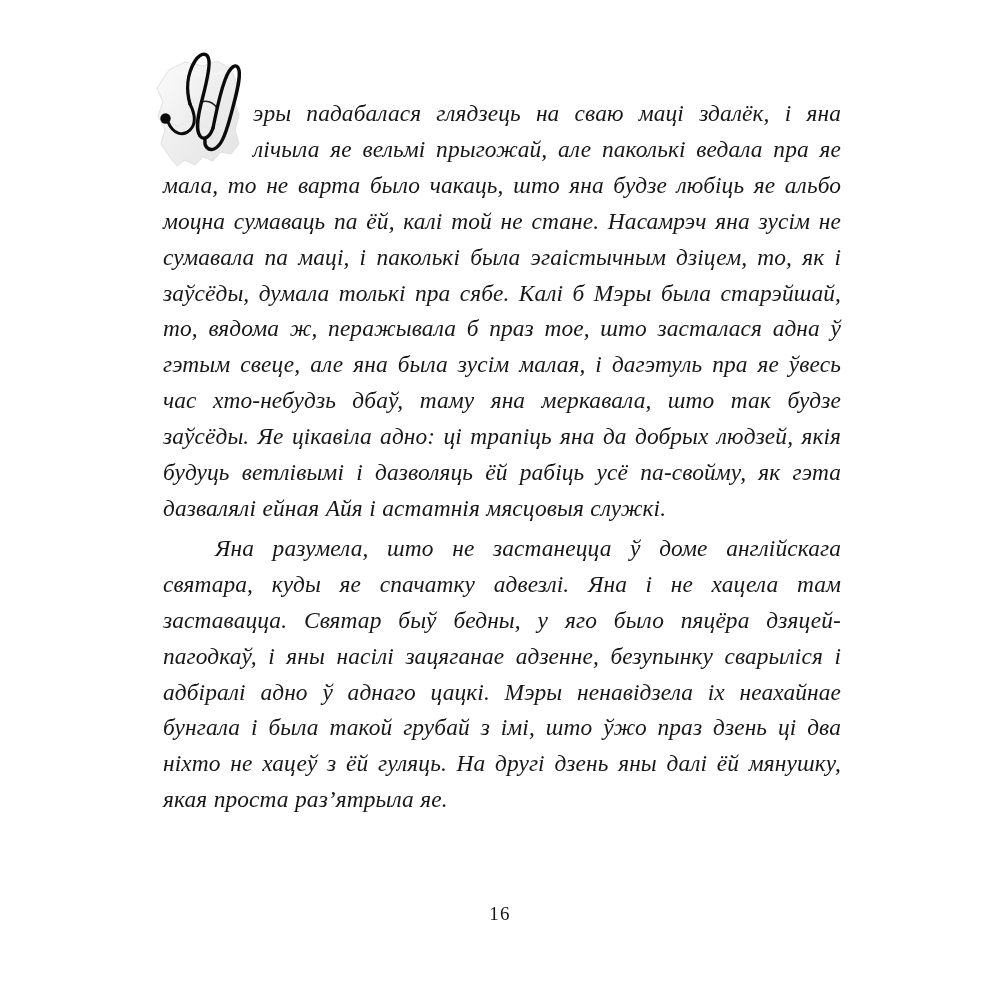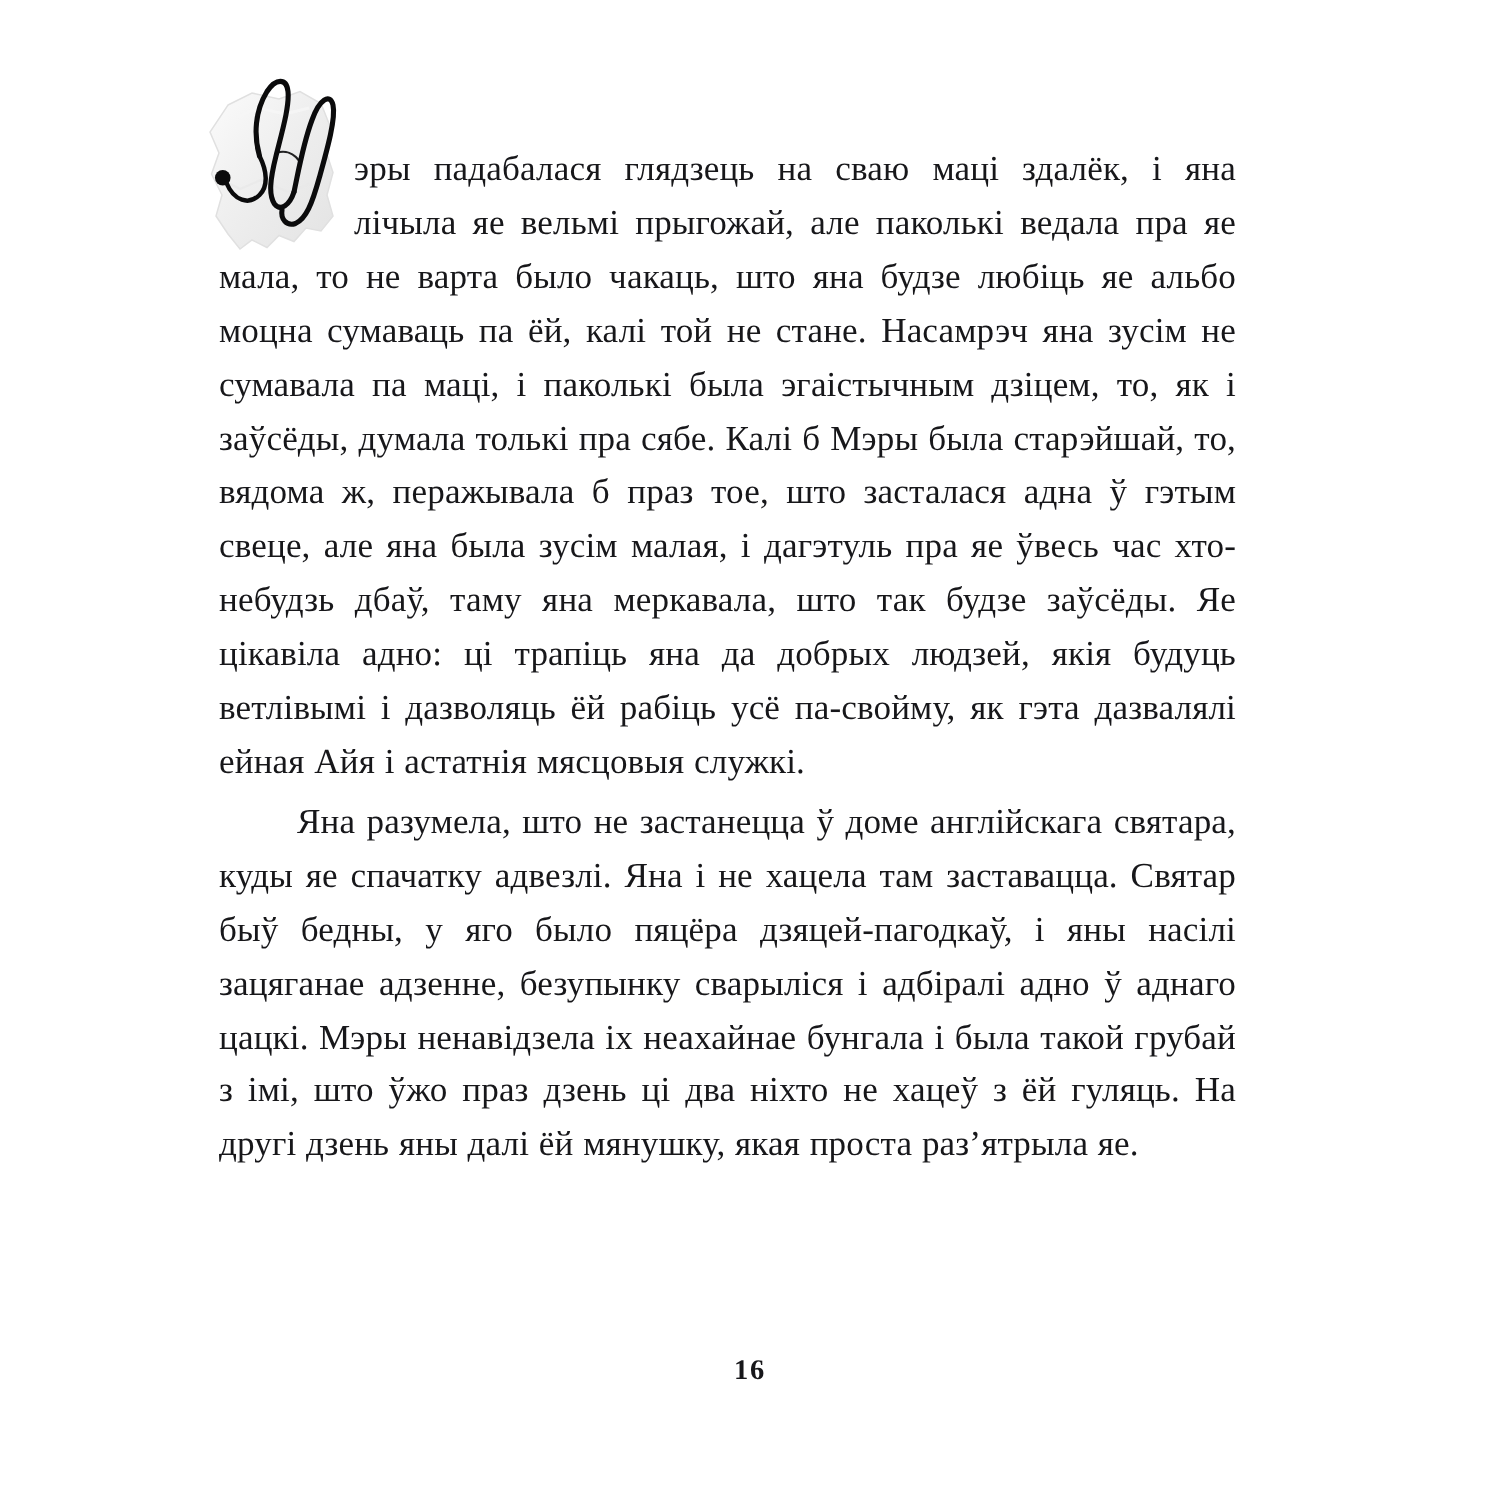--- a/index.html
+++ b/index.html
@@ -17,23 +17,24 @@
   .page {
     position: relative;
     width: 1000px;
     height: 1000px;
     background: #ffffff;
   }
 
   
   .text-block {
     position: absolute;
-    left: 146px;
+    left: 163px;
     top: 96px;
     width: 678px;
+    font-style: italic;
   }
 
   .para {
     margin: 0;
     color: #17171a;
     font-size: 23.4px;
     line-height: 35.9px;
     text-align: justify;
     text-justify: inter-word;
     letter-spacing: 0.1px;
@@ -89,21 +90,21 @@
   
   .folio {
     position: absolute;
     left: 0;
     top: 903px;
     width: 1000px;
     text-align: center;
     color: #17171a;
     font-family: "Liberation Serif", "DejaVu Serif", serif;
     font-size: 19px;
-    font-weight: 700;
+    font-weight: 400;
     letter-spacing: 1.2px;
     font-variant-numeric: oldstyle-nums;
   }
 </style>
 </head>
 <body>
 
 <div class="page">
 
   <div class="text-block">

